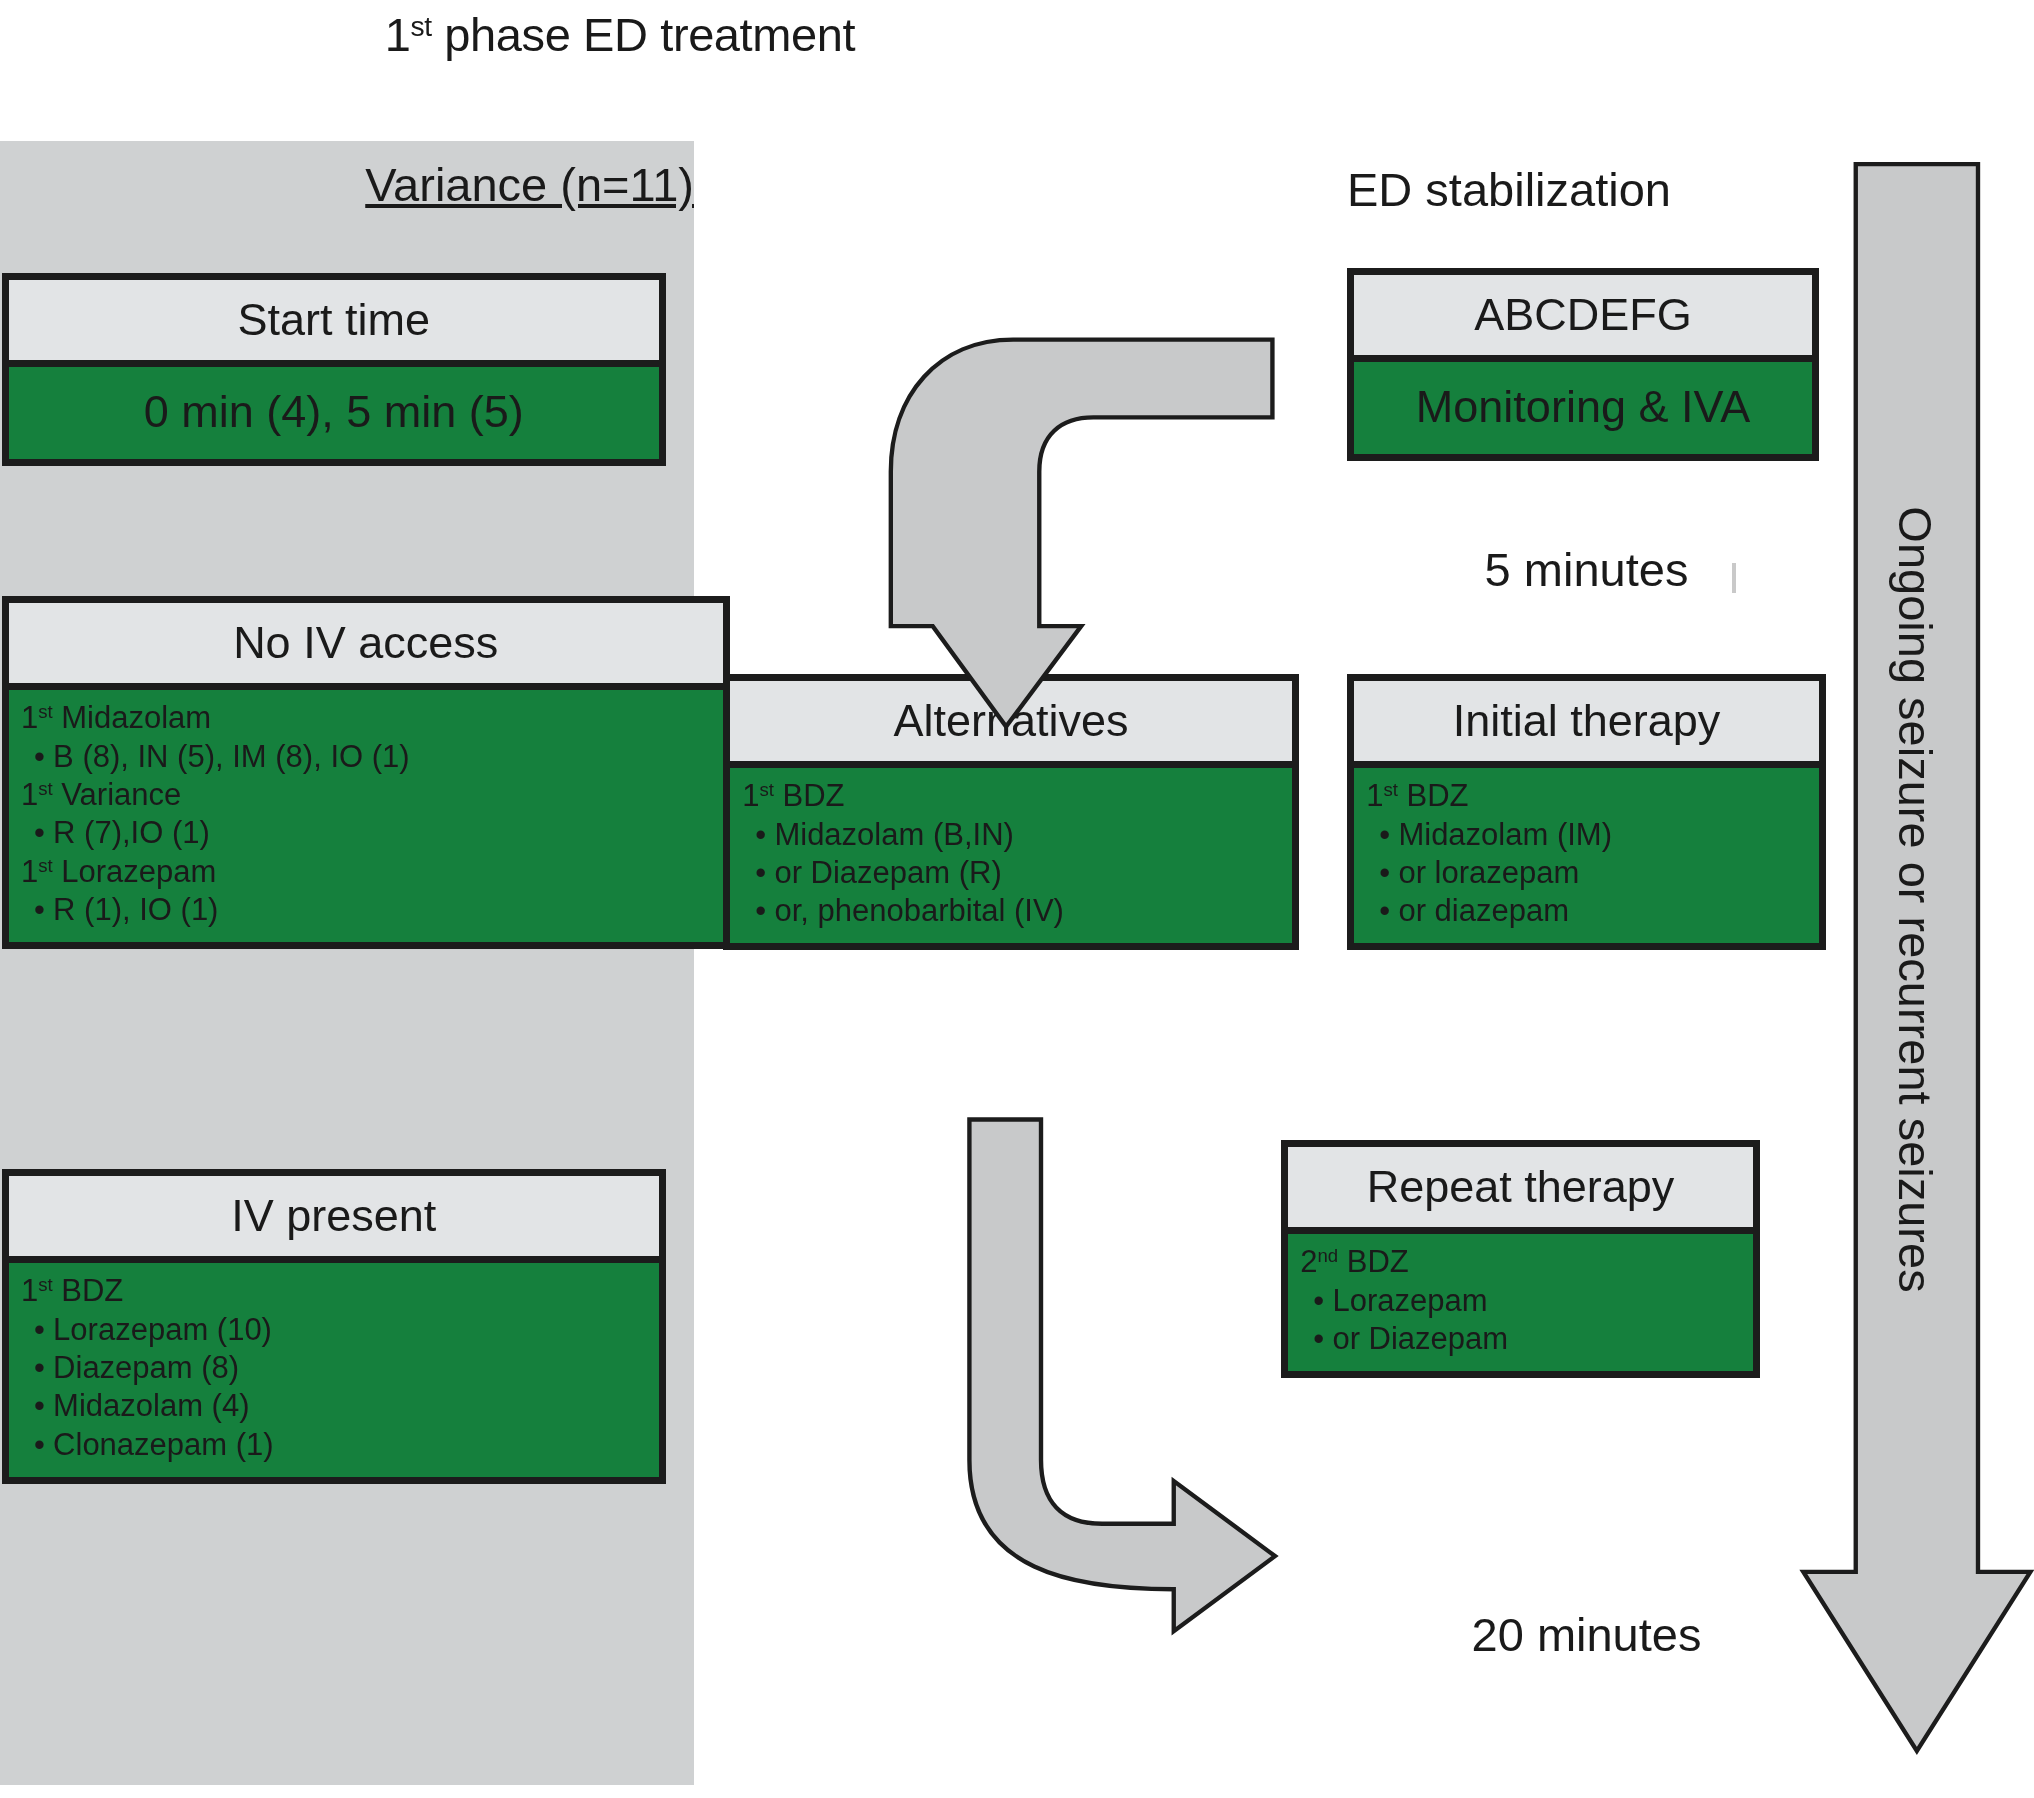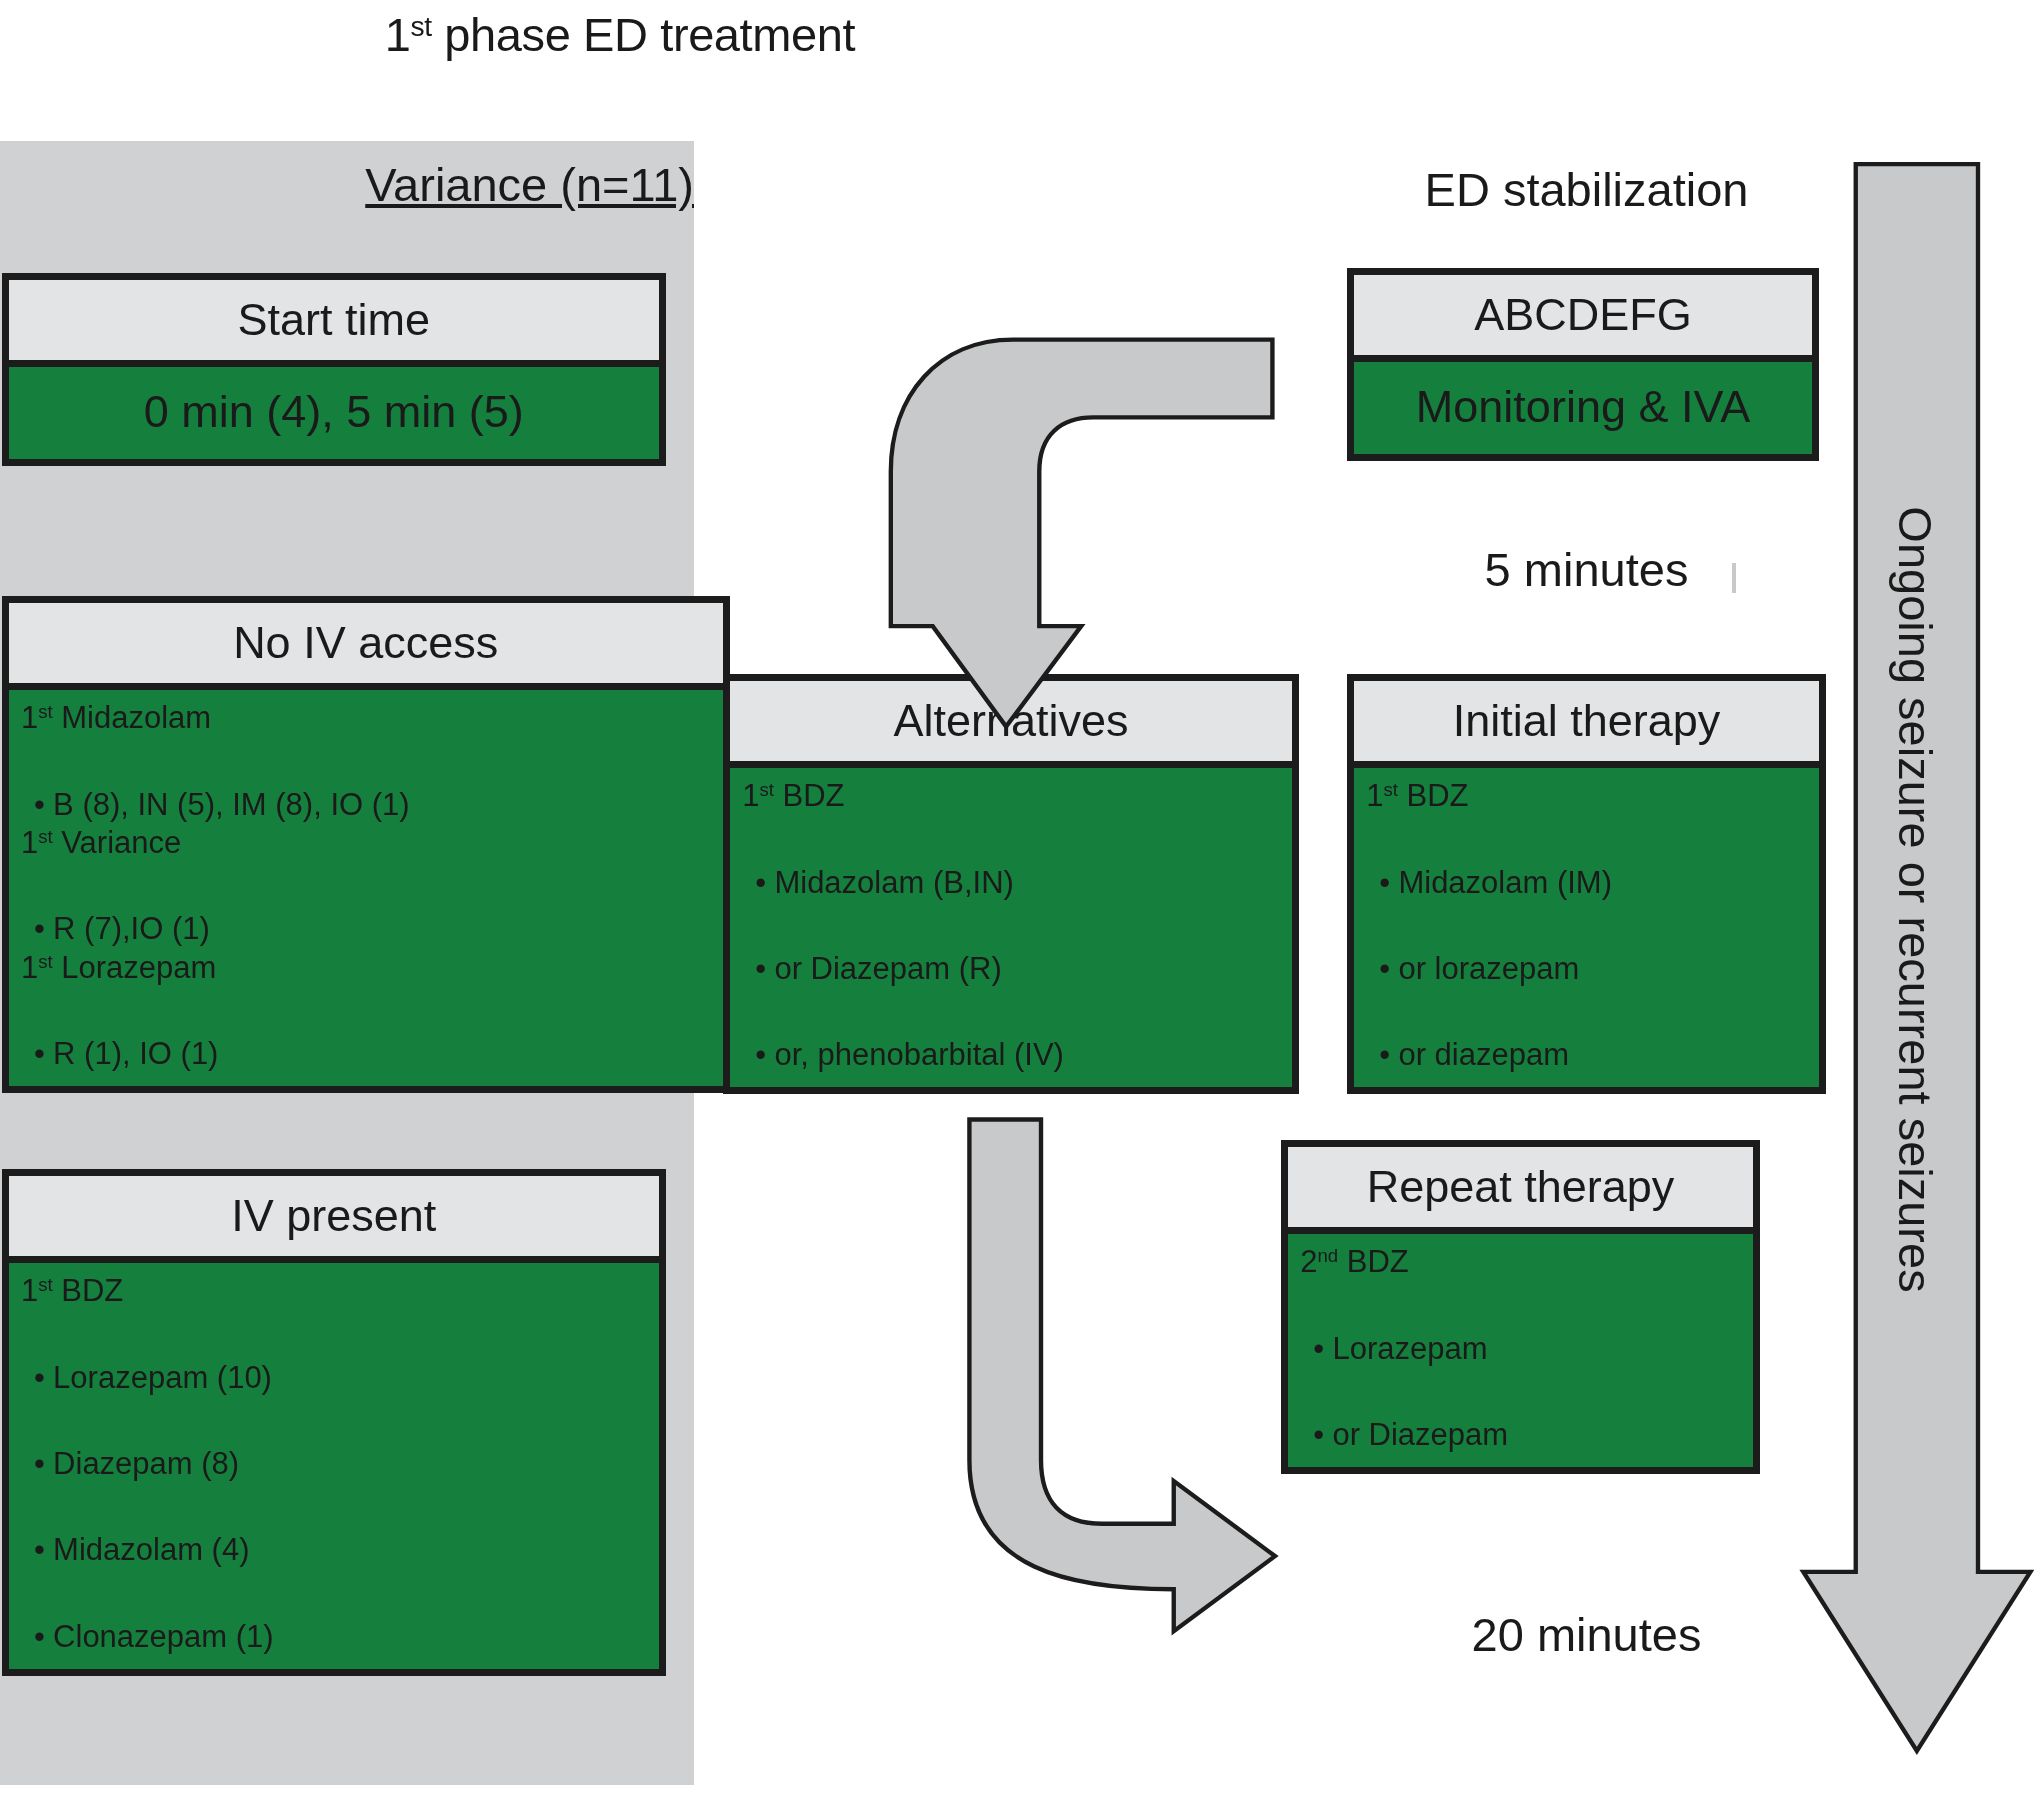--- a/index.html
+++ b/index.html
@@ -72,21 +72,21 @@
     font-size: 45px;
     padding: 19px 7px 21px 7px;
     white-space: nowrap;
   }
   .body-list {
     padding: 8.7px 8.7px 12.2px 12.2px;
     font-size: 31px;
     line-height: 1.24;
   }
   .body-list .lead { white-space: nowrap; }
-  .body-list .bul   { white-space: nowrap; margin-top: 48px; }
+  .body-list .bul   { white-space: nowrap; }
   .body-list .bul::before {
     content: "\2022";
     display: inline-block;
     width: 0.62em;
     margin-left: 0.10em;
   }
   .body-list .bul.indent::before { margin-left: 0.42em; }
 
   
   #box-start-time { left: 1.7px;  top: 273px;  width: 664px; }
@@ -100,21 +100,21 @@
   #box-abcdefg { left: 1347px; top: 268px;  width: 472px; }
   #box-initial { left: 1347px; top: 674px;  width: 479px; }
   #box-repeat  { left: 1281px; top: 1140px; width: 479px; }
 
   
   .free-label {
     position: absolute;
     font-size: 47px;
     white-space: nowrap;
   }
-  #lbl-ed-stab   { left: 1347px; top: 162px; width: 479px; text-align: center; }
+  #lbl-ed-stab   { left: 1347px; top: 162px; width: 479px; }
   #lbl-5min      { left: 1347px; top: 542px; width: 479px; text-align: center; }
   #lbl-20min     { left: 1347px; top: 1607px; width: 479px; text-align: center; }
 
   .tick-mark {
     position: absolute;
     left: 1732px;
     top: 563px;
     width: 4.4px;
     height: 30px;
     background: #c9c9c9;

